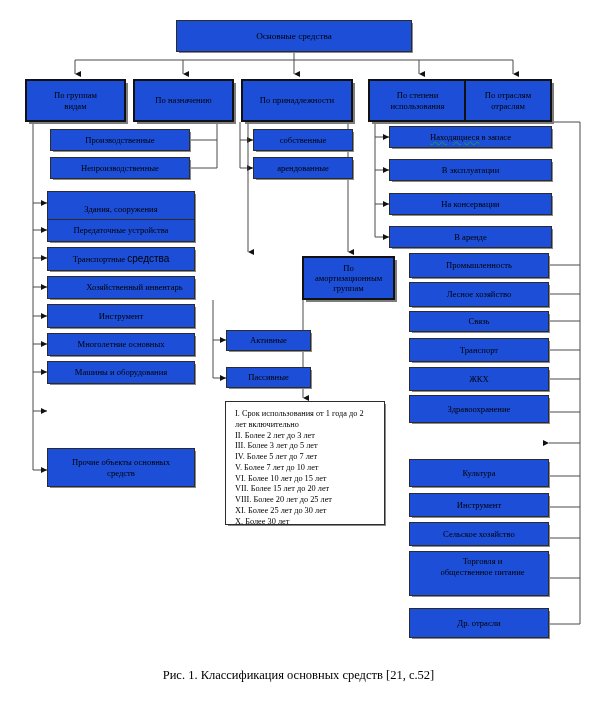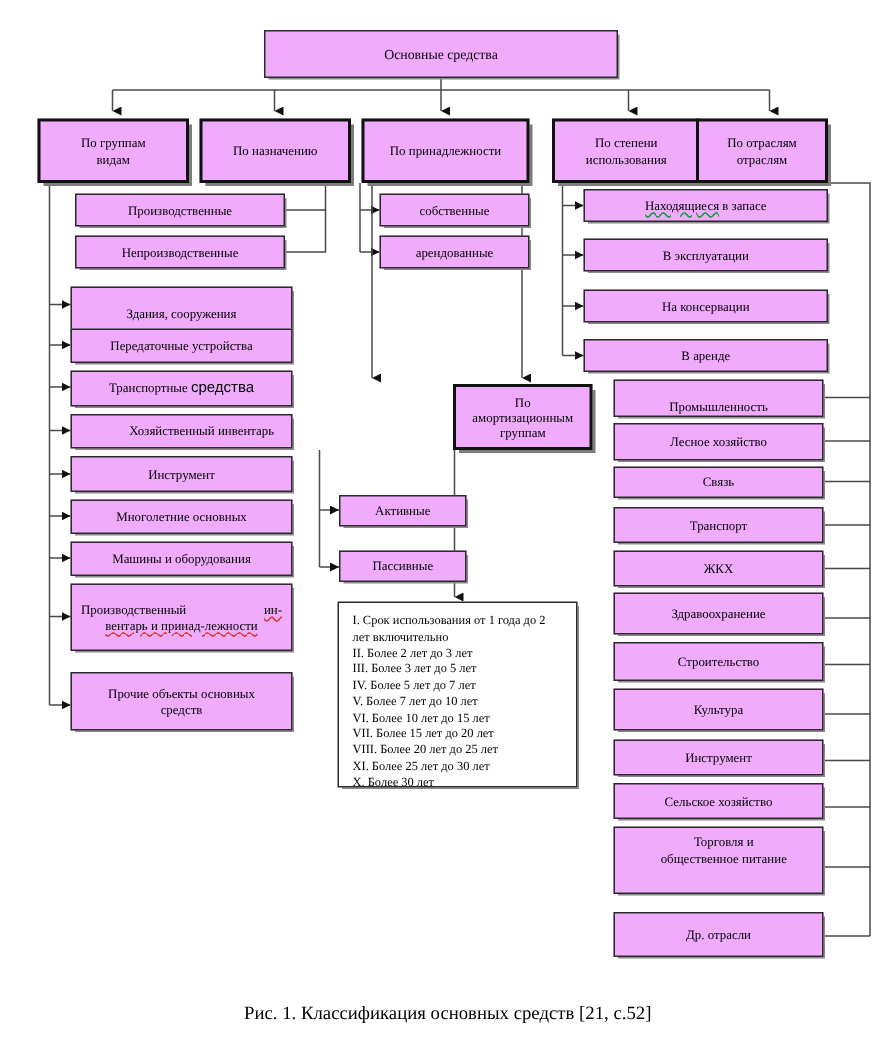--- a/index.html
+++ b/index.html
@@ -10,21 +10,21 @@
     color:#000;
     position:relative;
     overflow:hidden;
   }
   #canvas{position:absolute;left:0;top:0;width:597px;height:702px;}
   #wires{position:absolute;left:0;top:0;width:597px;height:702px;pointer-events:none;}
 
   .node{
     position:absolute;
     box-sizing:border-box;
-    background:#f0abfc;
+    background:#1d4ed8;
     border:1px solid #2b2b2b;
     display:flex;
     align-items:center;
     justify-content:center;
     text-align:center;
     line-height:1.18;
     padding:1px 3px;
     box-shadow:2px 2px 0 -1px #8a8a8a;
   }
   .node.thick{border:2px solid #111;box-shadow:3px 3px 0 -1px #7d7d7d;}
@@ -206,29 +206,20 @@
   </div>
   <div class="node fs85" style="left:47px;top:304px;width:148px;height:24px;">
     <span class="t">Инструмент</span>
   </div>
   <div class="node fs85" style="left:47px;top:333px;width:148px;height:23px;">
     <span class="t">Многолетние основных</span>
   </div>
   <div class="node fs85" style="left:47px;top:361px;width:148px;height:23px;">
     <span class="t">Машины и оборудования</span>
   </div>
-  <div class="node fs85" style="left:47px;top:389px;width:148px;height:45px;">
-    <span class="t" style="padding:0 3px;">
-      <span style="display:flex;justify-content:space-between;">
-        <span>Производственный</span>
-        <span class="sq-red">ин-</span>
-      </span>
-      <span class="sq-red" style="display:block;">вентарь и принад-лежности</span>
-    </span>
-  </div>
   <div class="node fs85" style="left:47px;top:448px;width:148px;height:39px;">
     <span class="t">
       <span>Прочие объекты основных</span><br>
       <span>средств</span>
     </span>
   </div>
 
   <div class="node fs85" style="left:253px;top:129px;width:100px;height:22px;">
     <span class="t">собственные</span>
   </div>
@@ -244,40 +235,37 @@
   <div class="node fs85" style="left:389px;top:159px;width:163px;height:22px;">
     <span class="t">В эксплуатации</span>
   </div>
   <div class="node fs85" style="left:389px;top:193px;width:163px;height:22px;">
     <span class="t">На консервации</span>
   </div>
   <div class="node fs85" style="left:389px;top:226px;width:163px;height:22px;">
     <span class="t">В аренде</span>
   </div>
 
-  <div class="node fs85" style="left:409px;top:253px;width:140px;height:25px;align-items:flex-end;">
+  <div class="node fs85" style="left:409px;top:253px;width:140px;height:25px;">
     <span class="t">Промышленность</span>
   </div>
   <div class="node fs85" style="left:409px;top:282px;width:140px;height:25px;">
     <span class="t">Лесное хозяйство</span>
   </div>
   <div class="node fs85" style="left:409px;top:311px;width:140px;height:21px;">
     <span class="t">Связь</span>
   </div>
   <div class="node fs85" style="left:409px;top:338px;width:140px;height:24px;justify-content:center;">
     <span class="t">Транспорт</span>
   </div>
   <div class="node fs85" style="left:409px;top:367px;width:140px;height:24px;">
     <span class="t">ЖКХ</span>
   </div>
   <div class="node fs85" style="left:409px;top:395px;width:140px;height:28px;">
     <span class="t">Здравоохранение</span>
-  </div>
-  <div class="node fs85" style="left:409px;top:428px;width:140px;height:26px;">
-    <span class="t">Строительство</span>
   </div>
   <div class="node fs85" style="left:409px;top:459px;width:140px;height:28px;">
     <span class="t">Культура</span>
   </div>
   <div class="node fs85" style="left:409px;top:493px;width:140px;height:24px;">
     <span class="t">Инструмент</span>
   </div>
   <div class="node fs85" style="left:409px;top:522px;width:140px;height:24px;">
     <span class="t">Сельское хозяйство</span>
   </div>

